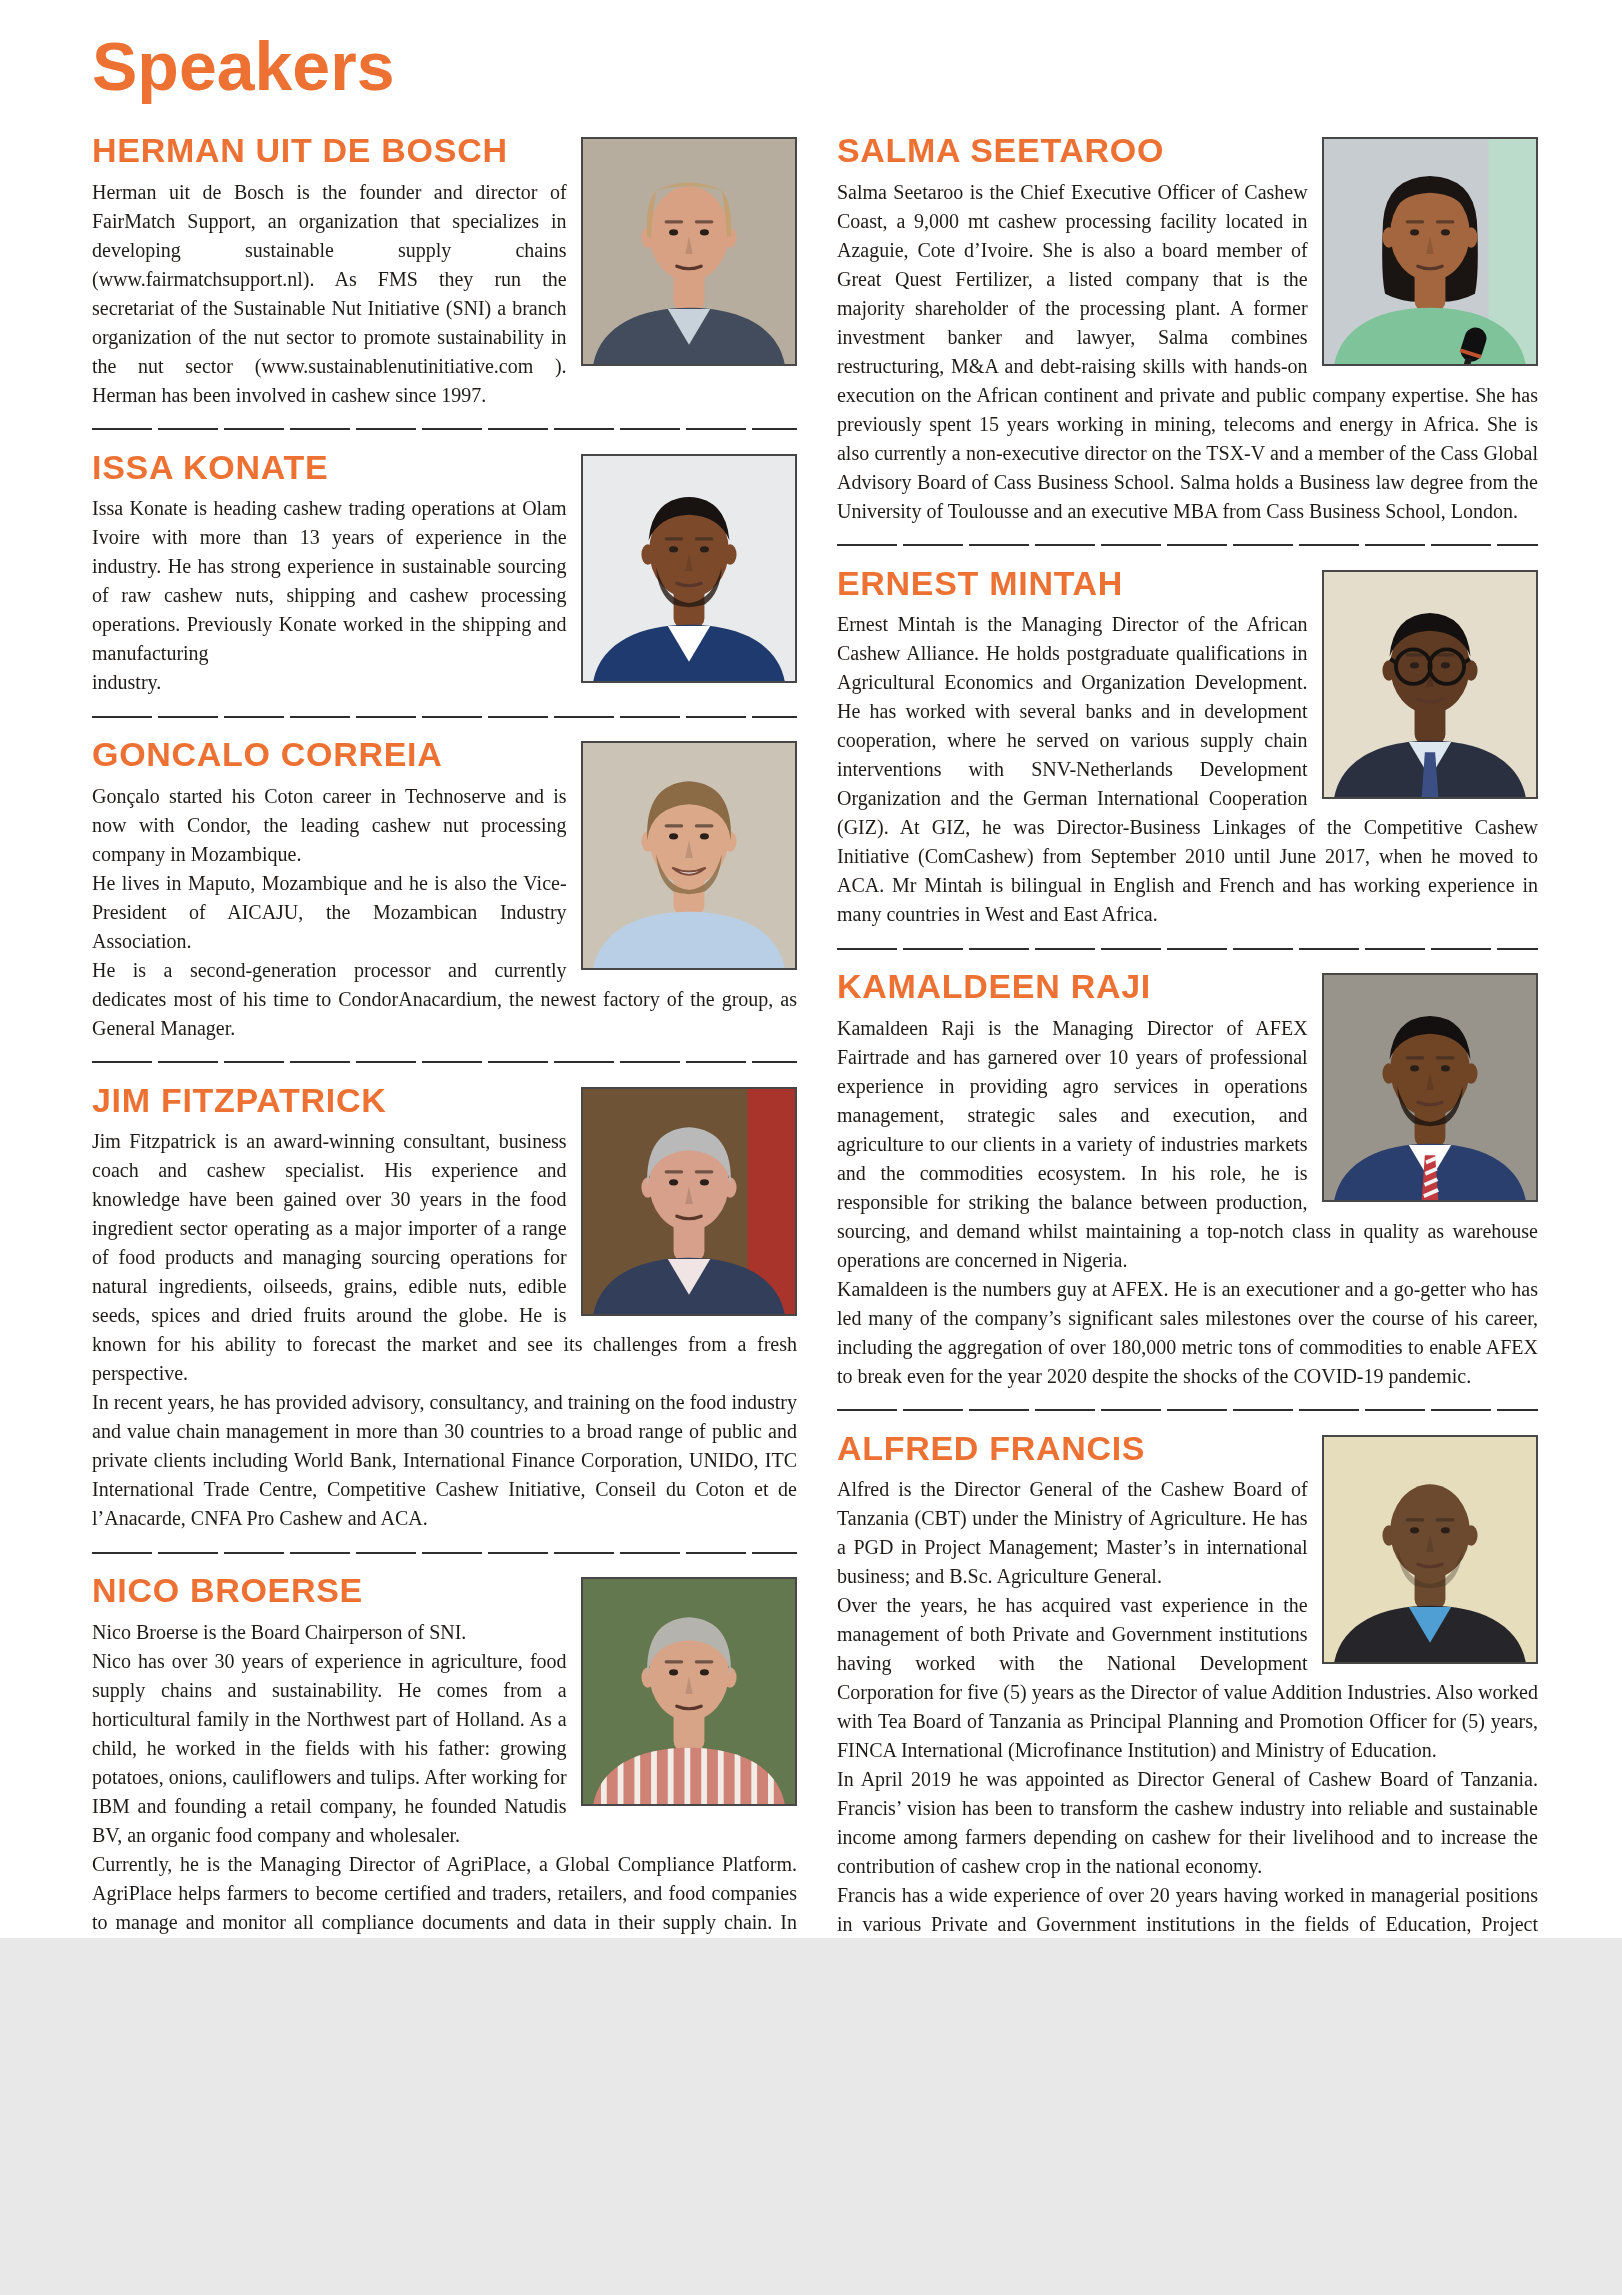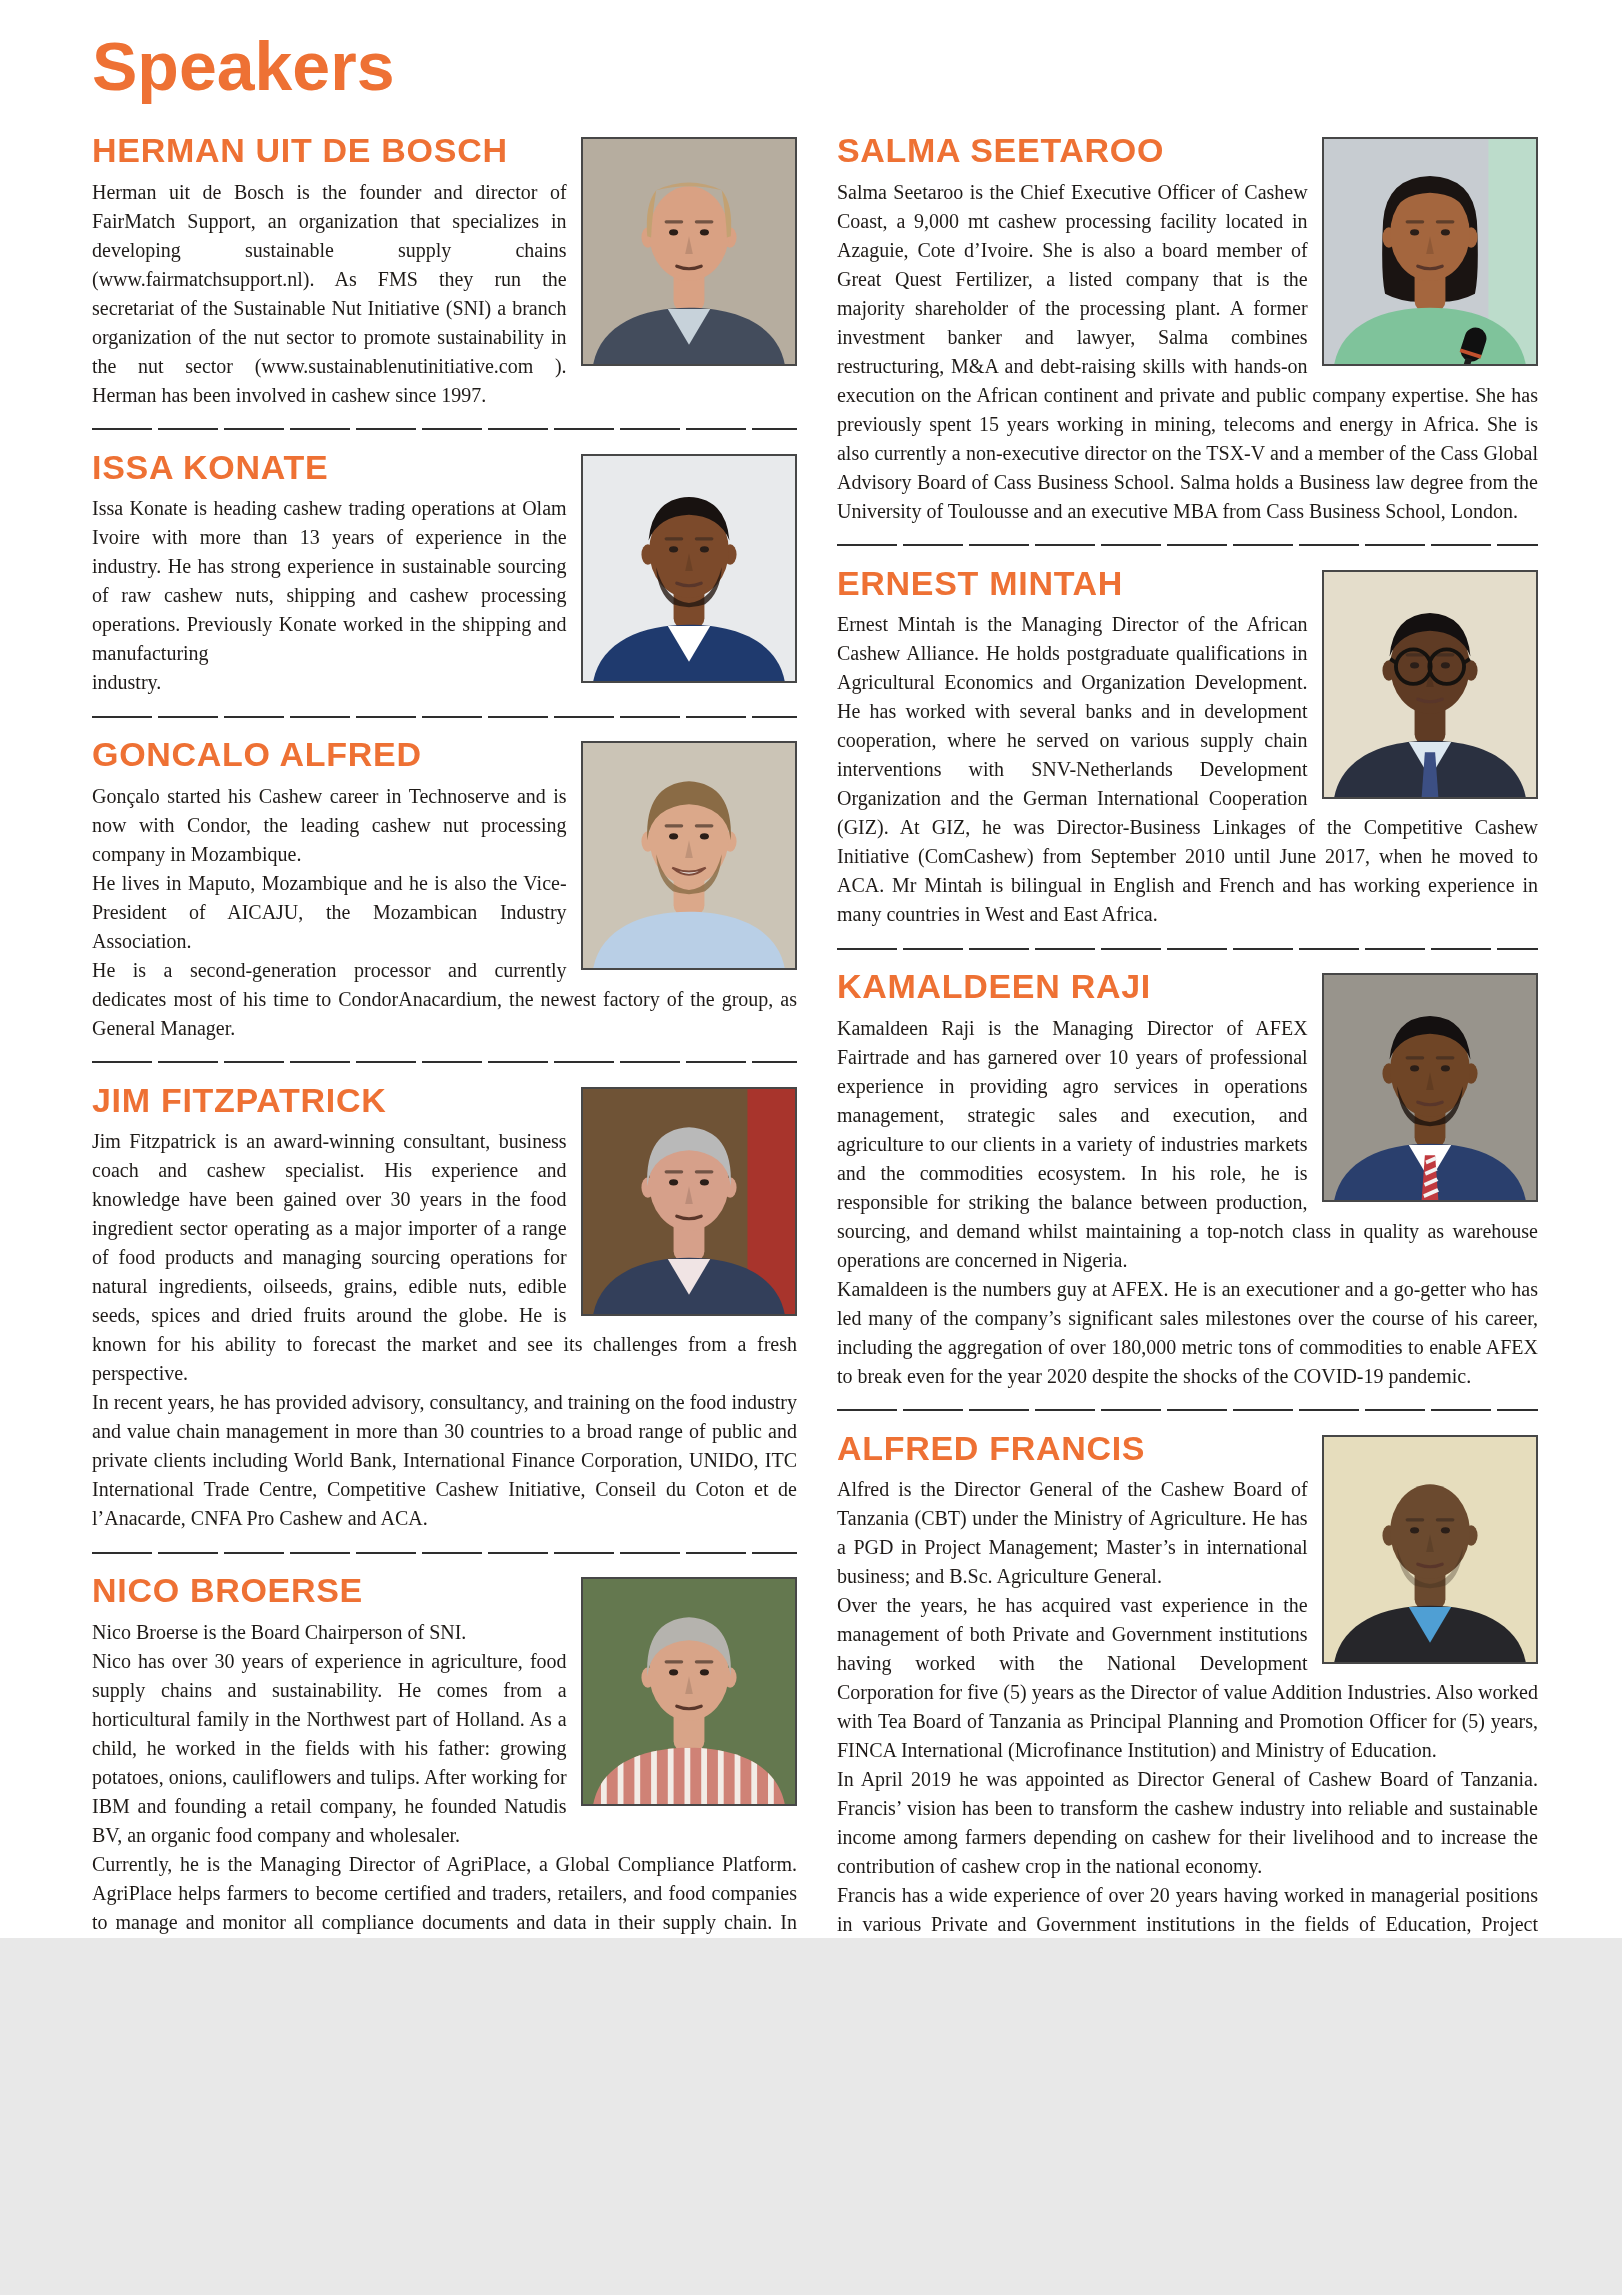--- a/index.html
+++ b/index.html
@@ -120,22 +120,22 @@
               <path d="M100 152 Q96 64 165 60 Q234 64 230 152 Q224 100 165 96 Q106 100 100 152 Z" fill="#8a6b45"></path>
               <path d="M114 174 Q128 226 165 230 Q202 226 216 174 Q214 214 190 232 Q165 241 140 232 Q116 214 114 174 Z" fill="#8a6b45" opacity="0.8"></path>
               <ellipse cx="141" cy="146" rx="7" ry="5" fill="#2a1e18"></ellipse>
               <ellipse cx="189" cy="146" rx="7" ry="5" fill="#2a1e18"></ellipse>
               <rect x="127" y="127" width="29" height="5" rx="2.5" fill="#3a2a20" opacity="0.65"></rect>
               <rect x="174" y="127" width="29" height="5" rx="2.5" fill="#3a2a20" opacity="0.65"></rect>
               <path d="M165 152 L159 180 L171 180 Z" fill="rgba(0,0,0,0.12)"></path>
               <path d="M139 195 Q165 217 191 195 Q165 207 139 195 Z" fill="#f7f3ee" stroke="#7c4a3a" stroke-width="3"></path>
             </svg>
           </div>
-          <h2 class="speaker-name">GONCALO ALFRED</h2>
-          <p class="bio">Gonçalo started his Cashew career in Technoserve and is now with Condor, the leading cashew nut processing company in Mozambique.</p>
+          <h2 class="speaker-name">GONCALO CORREIA</h2>
+          <p class="bio">Gonçalo started his Coton career in Technoserve and is now with Condor, the leading cashew nut processing company in Mozambique.</p>
           <p class="bio">He lives in Maputo, Mozambique and he is also the Vice-President of AICAJU, the Mozambican Industry Association.</p>
           <p class="bio">He is a second-generation processor and currently dedicates most of his time to CondorAnacardium, the newest factory of the group, as General Manager.</p>
         </section>
         <div class="separator"></div>
         <section class="speaker">
           <div class="photo">
             <svg xmlns="http://www.w3.org/2000/svg" viewBox="0 0 330 352" preserveAspectRatio="none">
               <rect width="330" height="352" fill="#6f5336"></rect>
               <rect x="256" width="74" height="352" fill="#a8342c"></rect>
               <rect x="141" y="198" width="48" height="72" rx="16" fill="#d6a08a"></rect>

